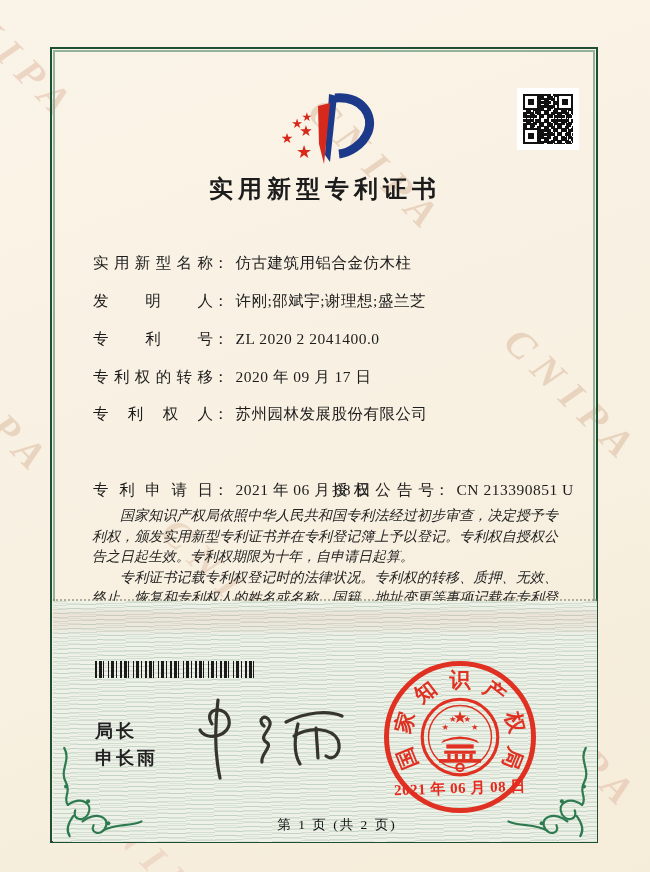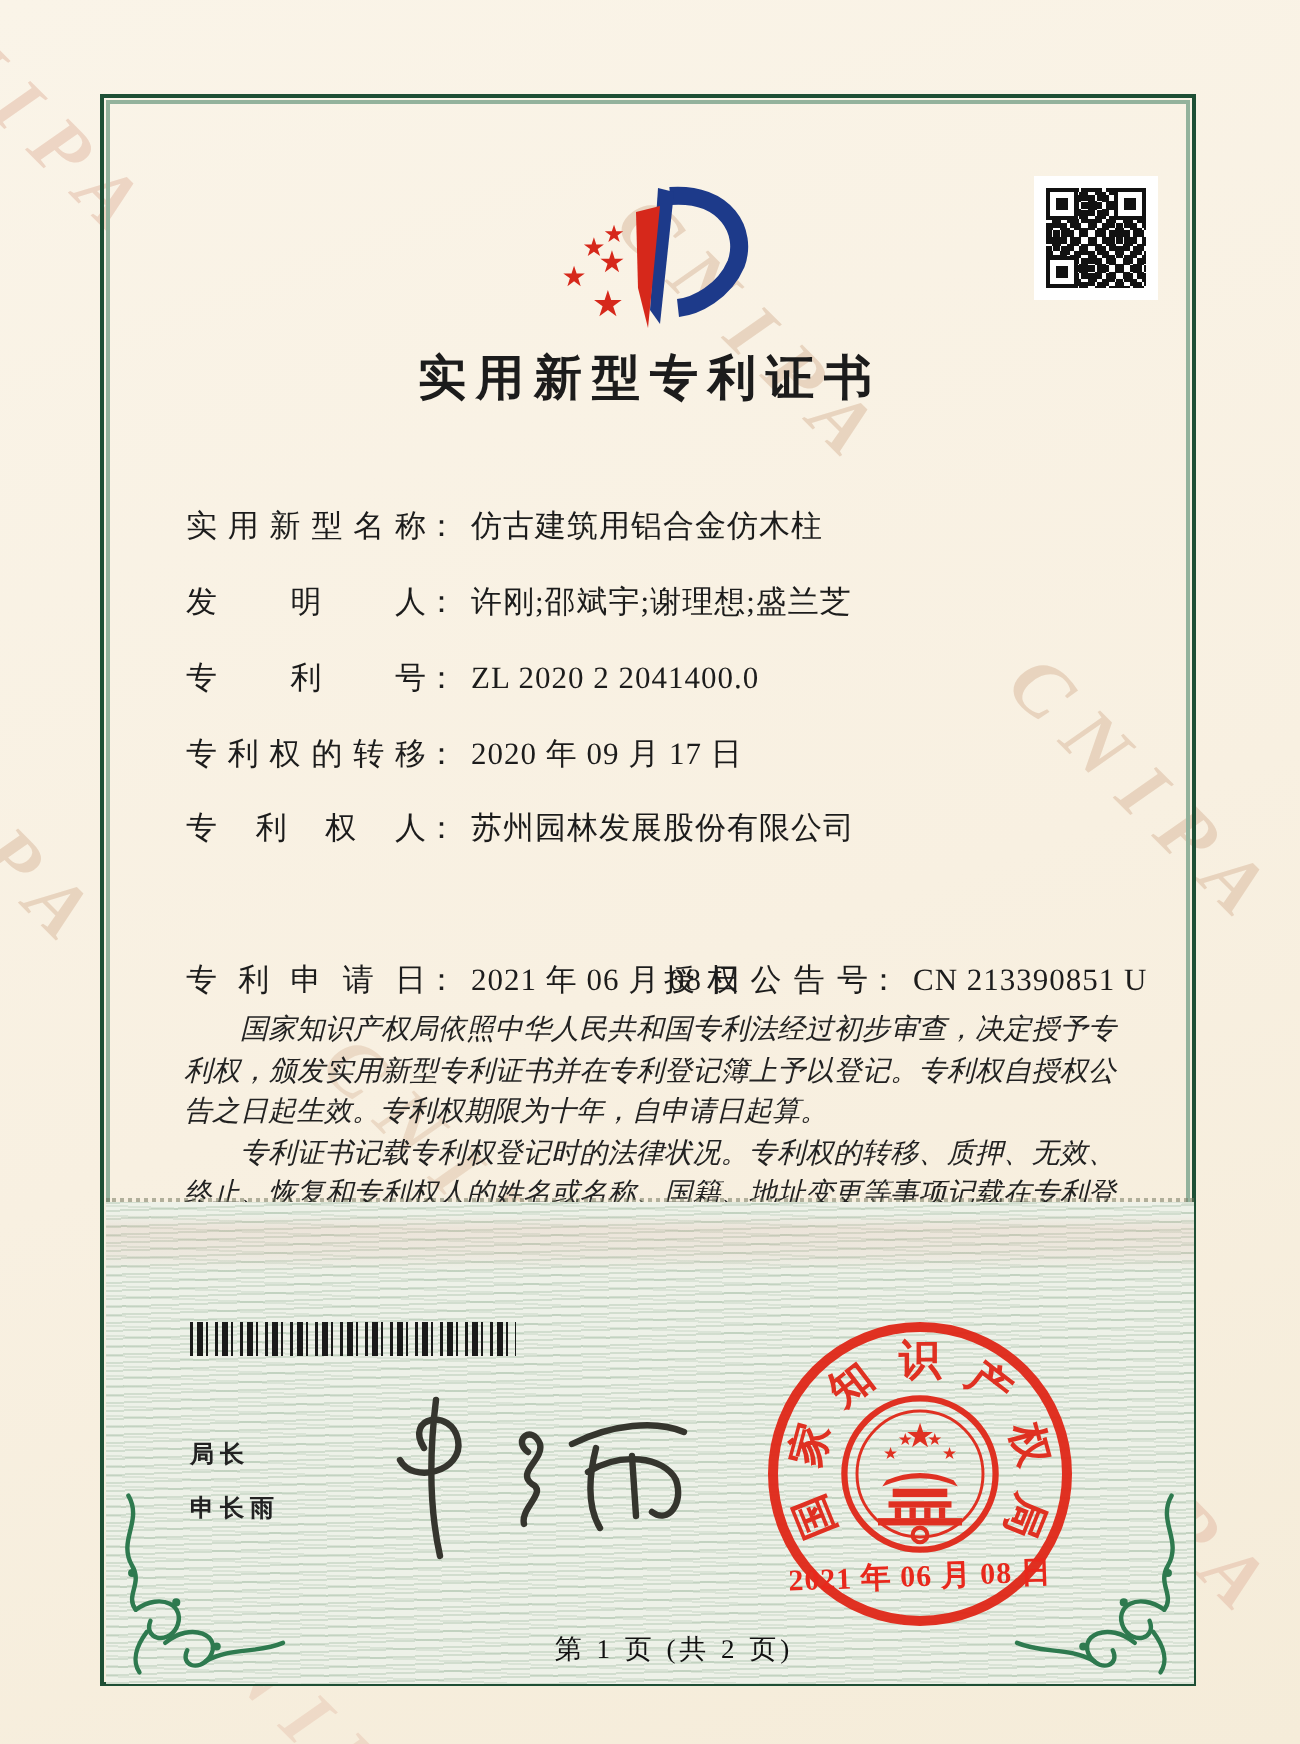--- a/index.html
+++ b/index.html
@@ -50,21 +50,21 @@
     border-top:2px dotted rgba(118,122,98,.55);}
   .band{position:absolute; left:53px; top:601px; width:544px; height:241px;
     background-color:#edf1e8;
     background-image:
       linear-gradient(180deg, rgba(228,150,130,0) 6px, rgba(228,150,130,.14) 13px, rgba(228,150,130,.10) 26px, rgba(228,150,130,0) 35px),
       repeating-linear-gradient(178deg, rgba(110,150,115,.22) 0 1px, rgba(255,255,255,0) 1px 4px),
       repeating-linear-gradient(182.5deg, rgba(110,150,115,.15) 0 1px, rgba(255,255,255,0) 1px 5px);}
   .barcode{position:absolute; left:95px; top:661px; width:163px; height:17px;
     background:repeating-linear-gradient(90deg,#1a1a1a 0 1.5px,transparent 1.5px 3.5px,#1a1a1a 3.5px 6.5px,transparent 6.5px 8px,#1a1a1a 8px 9px,transparent 9px 12.5px);}
   .officer{position:absolute; left:95px; font-family:"Liberation Sans","DejaVu Sans",sans-serif;
-    font-size:12px; font-weight:600; letter-spacing:3px; color:#222;}
+    font-size:18px; font-weight:600; letter-spacing:3px; color:#222;}
   .officer.t1{top:719px;} .officer.t2{top:746px;}
   .signature{position:absolute; left:182px; top:696px;}
   
   .seal{position:absolute; left:384px; top:661px; width:152px; height:152px; opacity:.95;}
   .seal-ring{position:absolute; inset:0; border:5px solid #e02718; border-radius:50%; box-sizing:border-box;}
   .seal-chars span{position:absolute; left:50%; top:50%; font-size:21px; font-weight:bold;
     color:#e02718; font-family:"Liberation Serif","DejaVu Serif",serif;}
   .emblem{position:absolute; left:34px; top:34px;}
   .seal-date{position:absolute; left:376px; top:779px; width:168px; text-align:center;
     color:#e8281c; font-weight:bold; font-size:15px; letter-spacing:.5px; transform:rotate(-2deg); white-space:nowrap;}

